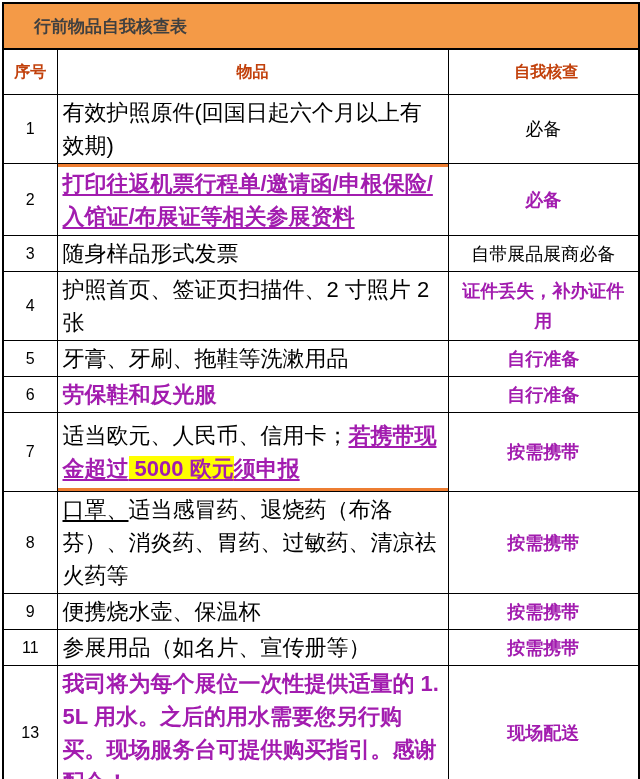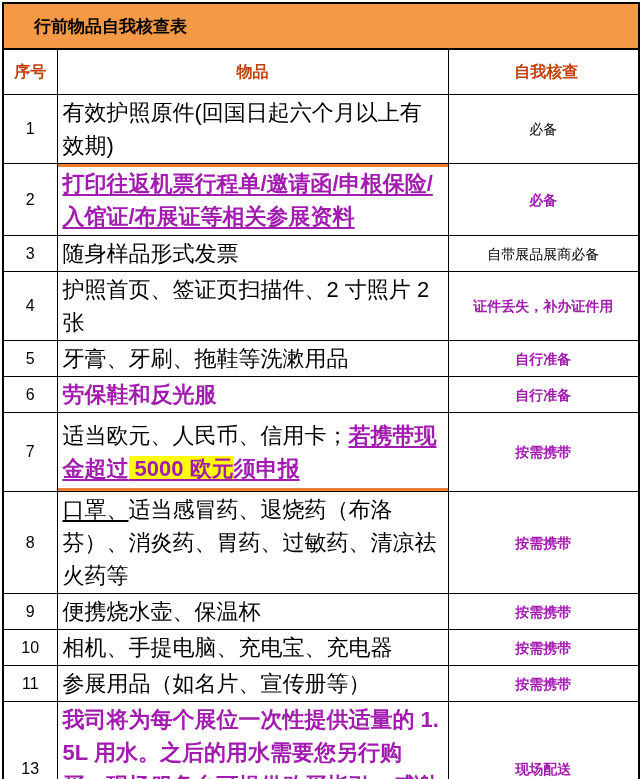--- a/index.html
+++ b/index.html
@@ -16,36 +16,36 @@
     width:636px;
     margin:2px 0 0 2px;
     border:2px solid #000;
   }
   col.c1{width:54px;} col.c2{width:391px;} col.c3{width:191px;}
   td,th{border:1px solid #000;vertical-align:middle;overflow:hidden;}
   td.banner-cell{
     background:#F49A47;
     border:2px solid #000;
     height:44px;
-    font-size:17px;font-weight:bold;color:#000000;
+    font-size:17px;font-weight:bold;color:#404040;
     padding:0 0 0 30px;text-align:left;
   }
   tr.header-row th{
     height:42px;font-size:16px;font-weight:bold;color:#c2410c;
     text-align:center;background:#fff;
   }
   th.h-check{color:#FF0000;padding-left:7px;}
   td.c-num{text-align:center;font-size:16px;color:#000;padding:0;}
   td.c-item{
     text-align:left;font-size:22px;color:#000;
     padding:1px 5px;line-height:33px;
     word-break:break-all;
   }
   td.c-check{
-    text-align:center;font-size:14px;color:#000;
+    text-align:center;font-size:18px;color:#000;
     padding:1px 8px;line-height:30px;
     word-break:break-all;
   }
   .accent-top{box-shadow:inset 0 3px 0 #ED7D31;}
   .accent-bottom{box-shadow:inset 0 -3px 0 #ED7D31;margin-left:12px;}
   .s-red{color:#a21caf;}
   .s-bold{font-weight:bold;}
   .s-underline{text-decoration:underline;text-underline-offset:3px;text-decoration-thickness:1.5px;}
   .s-highlight{background:#FFFF00;}
 </style>
@@ -108,25 +108,20 @@
         <tr style="height: 65px;">
           <td class="c-num">8</td>
           <td class="c-item"><span class="s-underline">口罩、</span><span class="">适当感冒药、退烧药（布洛芬）、消炎药、胃药、过敏药、清凉祛火药等</span></td>
           <td class="c-check"><span class="s-red s-bold">按需携带</span></td>
         </tr>
         <tr style="height: 32px;">
           <td class="c-num">9</td>
           <td class="c-item"><span class="">便携烧水壶、保温杯</span></td>
           <td class="c-check"><span class="s-red s-bold">按需携带</span></td>
         </tr>
-        <tr style="height: 34px;">
-          <td class="c-num">10</td>
-          <td class="c-item"><span class="">相机、手提电脑、充电宝、充电器</span></td>
-          <td class="c-check"><span class="s-red s-bold">按需携带</span></td>
-        </tr>
         <tr style="height: 30px;">
           <td class="c-num">11</td>
           <td class="c-item"><span class="">参展用品（如名片、宣传册等）</span></td>
           <td class="c-check"><span class="s-red s-bold">按需携带</span></td>
         </tr>
         <tr style="height: 107px;">
           <td class="c-num">13</td>
           <td class="c-item accent-bottom"><span class="s-red s-bold">我司将为每个展位一次性提供适量的 1.5L 用水。之后的用水需要您另行购买。现场服务台可提供购买指引。感谢配合！</span></td>
           <td class="c-check"><span class="s-red s-bold">现场配送</span></td>
         </tr>

